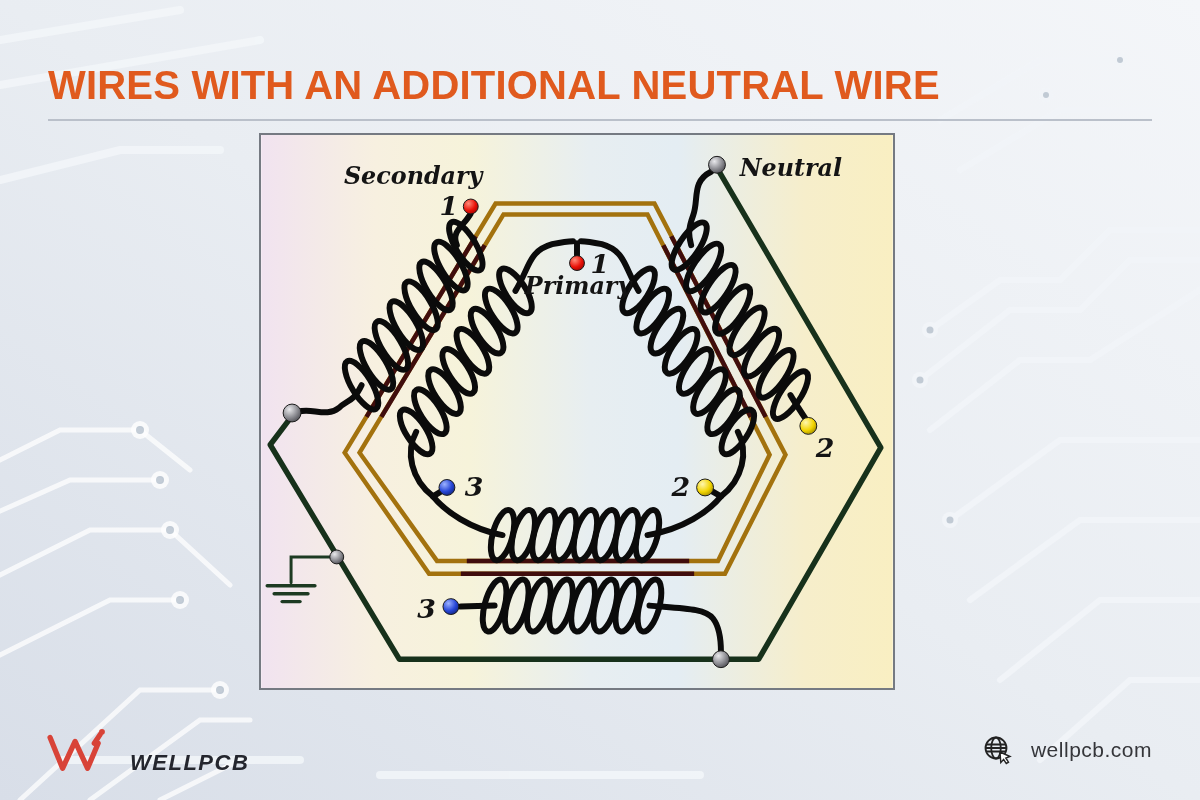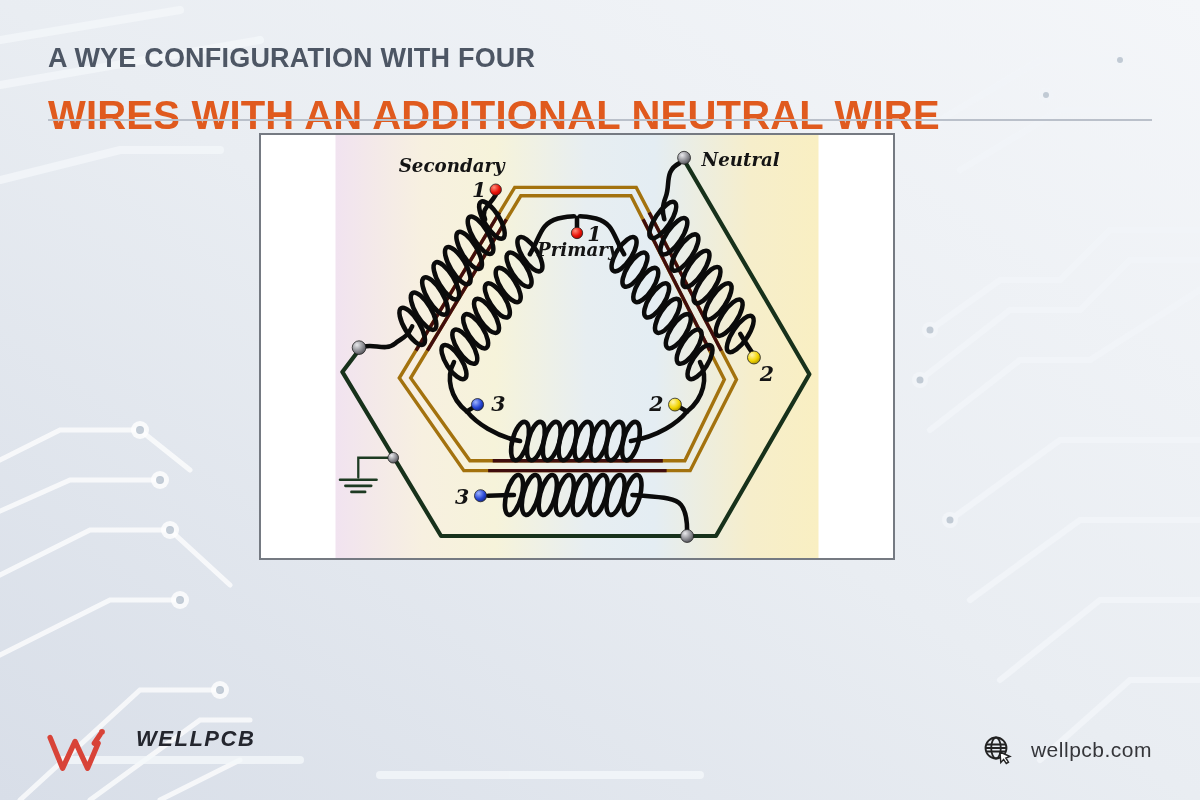--- a/index.html
+++ b/index.html
@@ -3,24 +3,24 @@
 <meta charset="utf-8">
 <style>
   html,body{margin:0;padding:0;}
   .page{position:relative;width:1200px;height:800px;overflow:hidden;
         font-family:"Liberation Sans",sans-serif;background:#e9edf2;}
   .bg{position:absolute;left:0;top:0;width:1200px;height:800px;}
   .titles{position:absolute;left:48px;top:44px;width:1110px;}
   .title1{font-size:27px;font-weight:700;letter-spacing:.2px;line-height:1.1;}
   .title2{font-size:40px;font-weight:700;letter-spacing:.2px;line-height:1.1;margin-top:19px;}
   .divider{position:absolute;left:48px;top:119px;width:1104px;height:2px;background:#bac0ca;}
-  .panel{position:absolute;left:259px;top:133px;width:636px;height:427px;
+  .panel{position:absolute;left:259px;top:133px;width:636px;height:557px;
          border:2px solid #757a82;box-sizing:border-box;background:#fff;}
   .panel svg{display:block;width:100%;height:100%;}
-  .footer-left{position:absolute;left:46px;top:726px;display:flex;align-items:flex-start;gap:28px;}
+  .footer-left{position:absolute;left:46px;top:726px;display:flex;align-items:flex-end;gap:22px;}
   .brand{font-size:22px;font-weight:700;font-style:italic;color:#24262e;letter-spacing:1.5px;}
   .footer-right{position:absolute;right:48px;top:734px;display:flex;align-items:center;gap:18px;}
   .site{font-size:21px;color:#35363a;letter-spacing:.5px;}
   text.dlabel{font-family:"DejaVu Serif",serif;font-style:italic;font-weight:bold;fill:#141414;}
 </style>
 </head>
 <body>
 <div class="page">
 
 <svg class="bg" viewBox="0 0 1200 800">
@@ -82,21 +82,20 @@
   <g stroke="#f4f7fa" stroke-width="8" fill="none" opacity="0.8" stroke-linecap="round">
     <path d="M0,40 L180,10"></path>
     <path d="M0,85 L260,40"></path>
     <path d="M0,180 L120,150 L220,150"></path>
     <path d="M60,760 L300,760"></path>
     <path d="M380,775 L700,775"></path>
   </g>
 </svg>
 
 <div class="titles">
-  <div class="title1" style="color:#4d5664">A WYE CONFIGURATION WITH FOUR</div>
   <div class="title2" style="color:#e05a1e">WIRES WITH AN ADDITIONAL NEUTRAL WIRE</div>
 </div>
 <div class="divider"></div>
 
 <div class="panel">
 <svg viewBox="259 133 636 557">
   <defs>
     <linearGradient id="diagBg" x1="0" y1="0" x2="1" y2="0">
       <stop offset="0" stop-color="#f1e3f0"></stop>
       <stop offset="0.18" stop-color="#f7f0e0"></stop>

